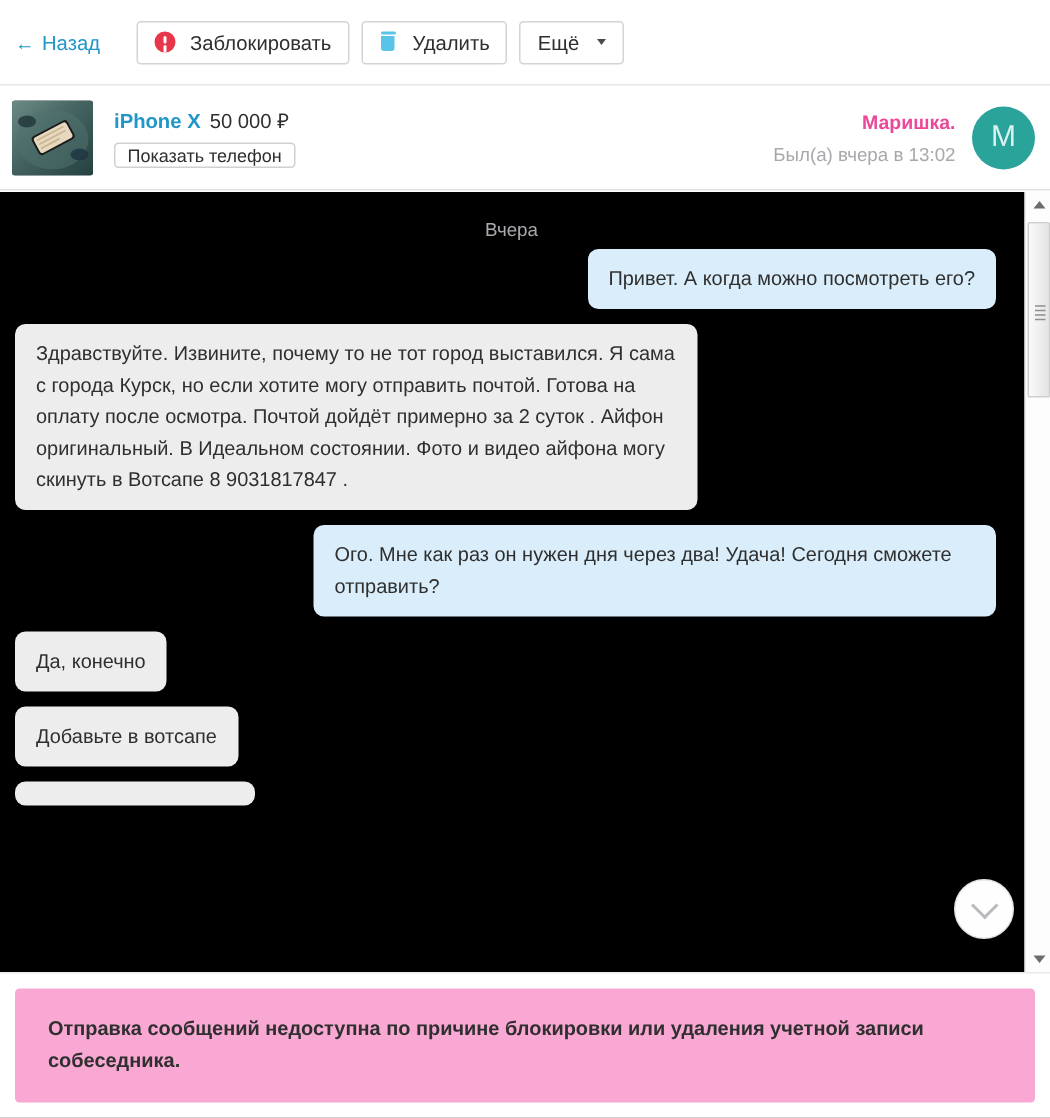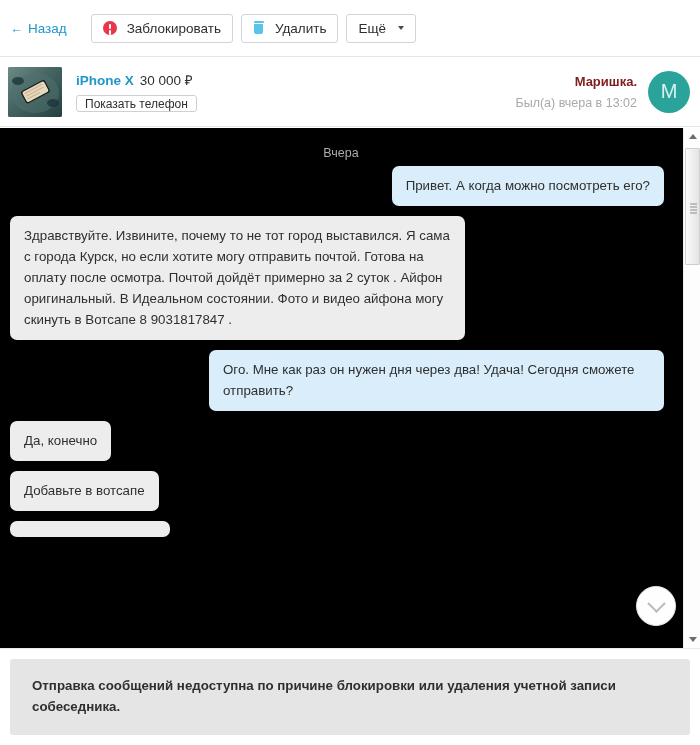--- a/index.html
+++ b/index.html
@@ -169,21 +169,21 @@
   }
   .user-block {
     text-align: right;
     display: flex;
     align-items: center;
     gap: 11px;
     flex: 0 0 auto;
   }
   .user-texts { text-align: right; }
   .user-name {
-    color: #7f1d1d;
+    color: #ec4899;
     font-size: 13px;
     font-weight: bold;
     text-decoration: none;
     cursor: pointer;
     display: block;
     margin-bottom: 6px;
     white-space: nowrap;
   }
   .user-seen {
     color: #a8a8ad;
@@ -324,21 +324,21 @@
   .notice-wrap {
     position: absolute;
     left: 0; right: 0; bottom: 0;
     height: 97px;
     box-sizing: border-box;
     background: #fff;
     border-top: 1px solid #eaeaee;
     padding: 10px 10px 0 10px;
   }
   .notice {
-    background: #e5e5e5;
+    background: #f9a8d4;
     border-radius: 3px;
     padding: 16px 22px 18px 22px;
     font-size: 13.3px;
     line-height: 21px;
     font-weight: bold;
     color: #2f2f2f;
     box-sizing: border-box;
   }
 </style>
 </head>
@@ -386,21 +386,21 @@
         <rect x="17" y="21" width="20" height="1.2" fill="#c9b690"></rect>
         <rect x="17" y="24" width="20" height="1.2" fill="#c9b690"></rect>
         <rect x="17" y="27" width="14" height="1.2" fill="#c9b690"></rect>
       </g>
     </svg>
   </div>
 
   <div class="item-meta">
     <div class="item-row1">
       <a class="item-title">iPhone X</a>
-      <span class="item-price">30 000 ₽</span>
+      <span class="item-price">50 000 ₽</span>
     </div>
     <button class="phone-btn">Показать телефон</button>
   </div>
 
   <div class="user-block">
     <div class="user-texts">
       <a class="user-name">Маришка.</a>
       <span class="user-seen">Был(а) вчера в 13:02</span>
     </div>
     <div class="avatar">M</div>

